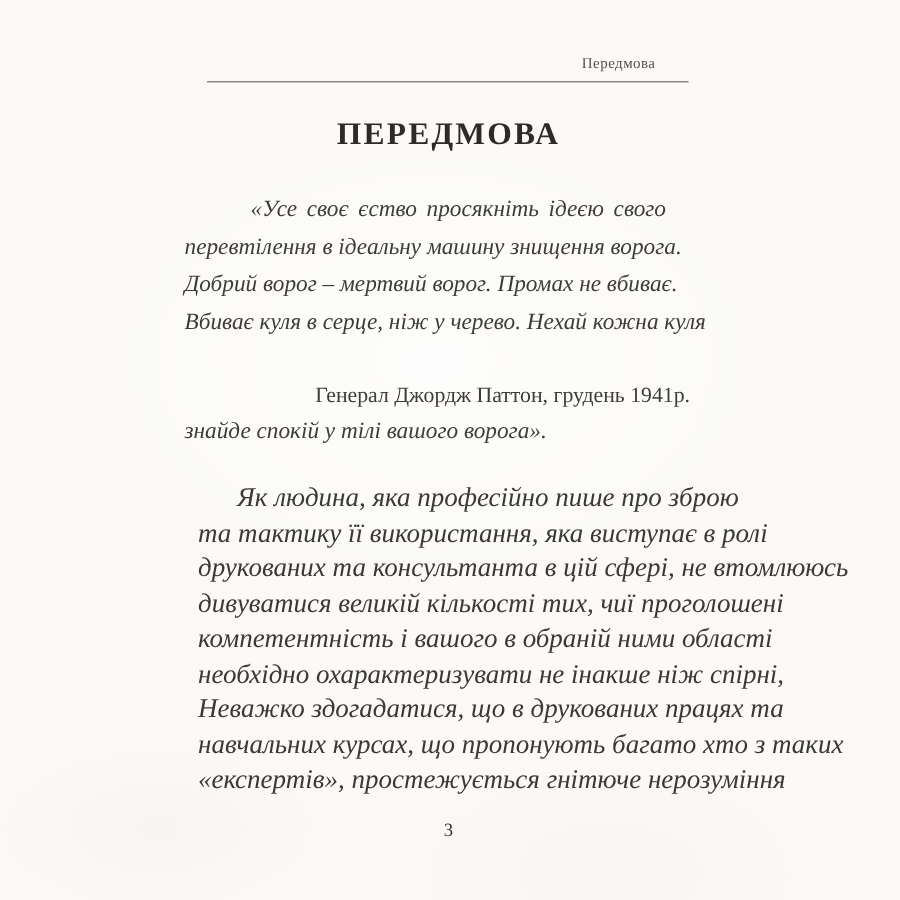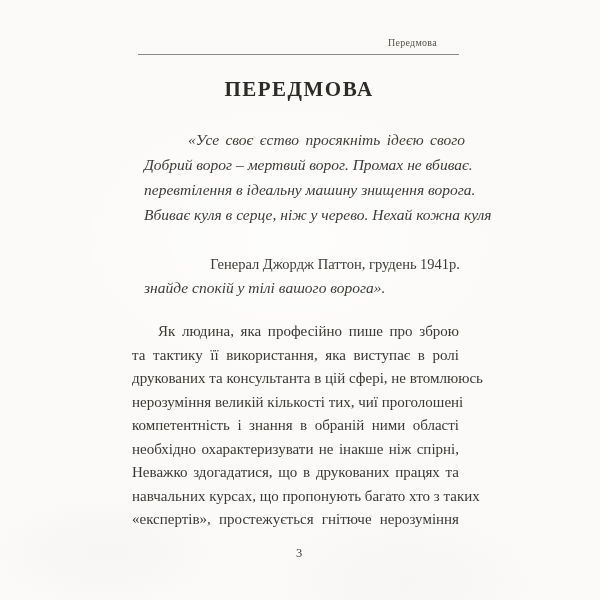--- a/index.html
+++ b/index.html
@@ -47,21 +47,21 @@
     width: 322px;
     text-align: center;
     font-size: 21px;
     font-weight: bold;
     letter-spacing: 1.5px;
     color: #2c2b28;
   }
   .quote-block {
     position: absolute;
     top: 127px;
-    left: 144px;
+    left: 123px;
     width: 321px;
     font-style: italic;
     font-size: 15.5px;
     line-height: 25px;
     color: #3d3c38;
   }
   .quote-line {
     text-align: justify;
     text-align-last: justify;
     white-space: nowrap;
@@ -82,23 +82,24 @@
     width: 322px;
     text-align: right;
     font-size: 14.5px;
     color: #3d3c38;
   }
   .body-block {
     position: absolute;
     top: 320px;
     left: 132px;
     width: 327px;
-    font-size: 15px;
+    font-size: 18px;
     line-height: 23.5px;
     color: #3a3936;
+    font-style: italic;
   }
   .body-line {
     text-align: justify;
     text-align-last: justify;
     white-space: nowrap;
   }
   .body-line.first {
     margin-left: 26px;
   }
   .page-number {
@@ -117,34 +118,34 @@
 <div class="page">
 
   <div class="running-header">Передмова</div>
 
   <div class="header-rule"></div>
 
   <h1 class="page-title">ПЕРЕДМОВА</h1>
 
   <div class="quote-block">
     <div class="quote-line first">«Усе своє єство просякніть ідеєю свого</div>
+    <div class="quote-line">перевтілення в ідеальну машину знищення ворога.</div>
     <div class="quote-line">Добрий ворог – мертвий ворог. Промах не вбиває.</div>
-    <div class="quote-line">перевтілення в ідеальну машину знищення ворога.</div>
     <div class="quote-line">Вбиває куля в серце, ніж у черево. Нехай кожна куля</div>
     <div class="quote-line last">знайде спокій у тілі вашого ворога».</div>
   </div>
 
   <div class="quote-attribution">Генерал Джордж Паттон, грудень 1941р.</div>
 
   <div class="body-block">
     <div class="body-line first">Як людина, яка професійно пише про зброю</div>
     <div class="body-line">та тактику її використання, яка виступає в ролі</div>
     <div class="body-line">друкованих та консультанта в цій сфері, не втомлююсь</div>
-    <div class="body-line">нерозуміння великій кількості тих, чиї проголошені</div>
-    <div class="body-line">компетентність і знання в обраній ними області</div>
+    <div class="body-line">дивуватися великій кількості тих, чиї проголошені</div>
+    <div class="body-line">компетентність і вашого в обраній ними області</div>
     <div class="body-line">необхідно охарактеризувати не інакше ніж спірні,</div>
     <div class="body-line">Неважко здогадатися, що в друкованих працях та</div>
     <div class="body-line">навчальних курсах, що пропонують багато хто з таких</div>
     <div class="body-line">«експертів», простежується гнітюче нерозуміння</div>
   </div>
 
   <div class="page-number">3</div>
 
 </div>
 

